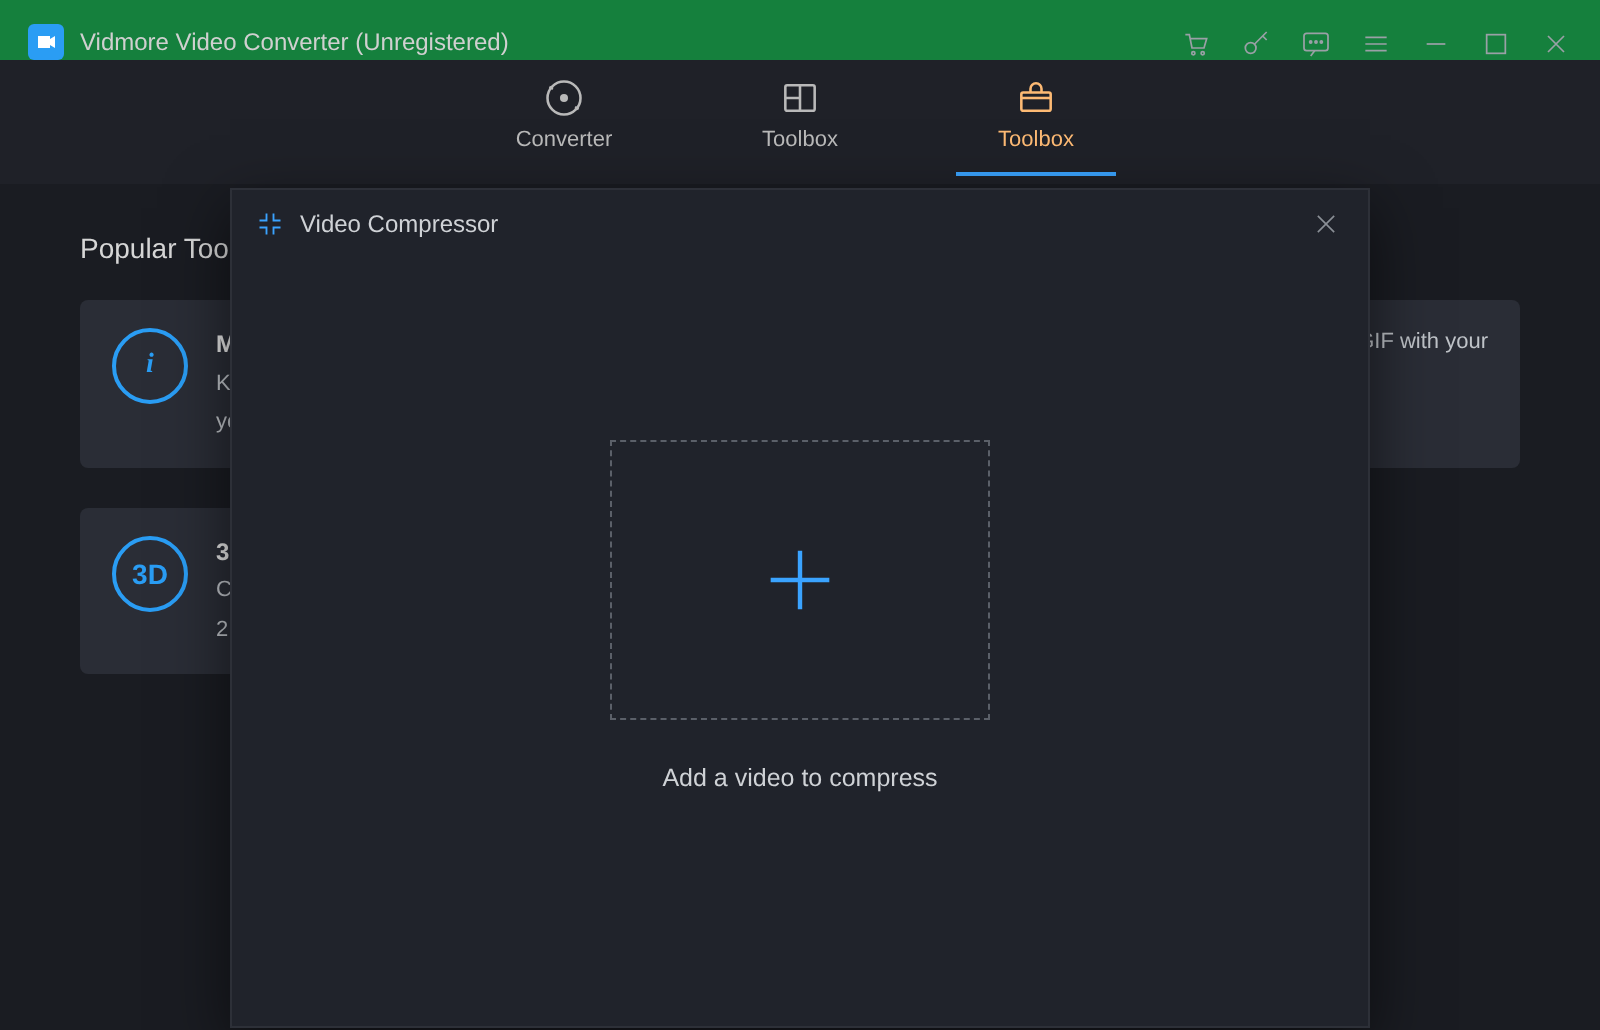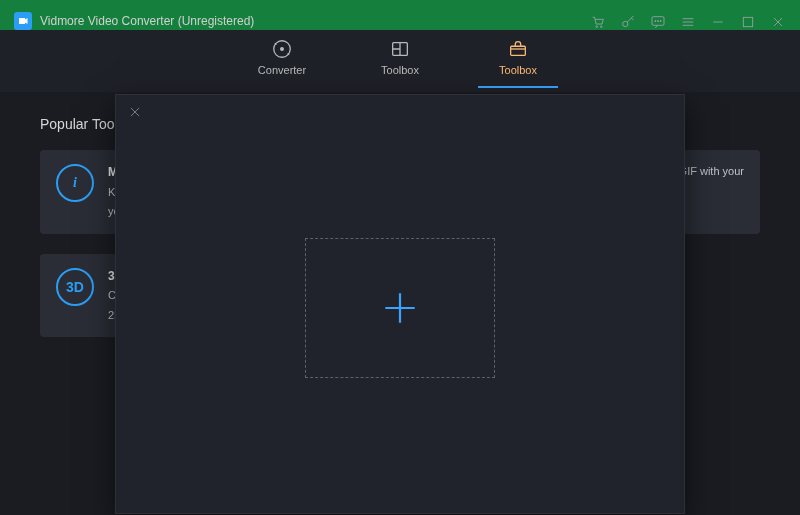--- a/index.html
+++ b/index.html
@@ -255,26 +255,35 @@
         <span class="card-title">3D</span>
         <span>Cre</span>
         <span>2D</span>
       </div>
     </div>
   </div>
 </div>
 
 <div class="modal">
   <div class="modal-header">
+    <div class="modal-title-wrap">
+      <span class="modal-icon">
+        <svg viewBox="0 0 24 24">
+            <path d="M9 3v6H3M15 21v-6h6M3 15h6v6M21 9h-6V3"></path>
+          </svg>
+      </span>
+      <span class="modal-title">Video Compressor</span>
+    </div>
     <span class="modal-close">
       <svg viewBox="0 0 24 24">
           <path d="M5 5l14 14M19 5L5 19"></path>
         </svg>
     </span>
   </div>
   <div class="modal-body">
     <div class="dropzone">
       <svg viewBox="0 0 24 24">
           <path d="M12 4v16M4 12h16"></path>
         </svg>
     </div>
+    <div class="drop-label">Add a video to compress</div>
   </div>
 </div>
 
 </body></html>

